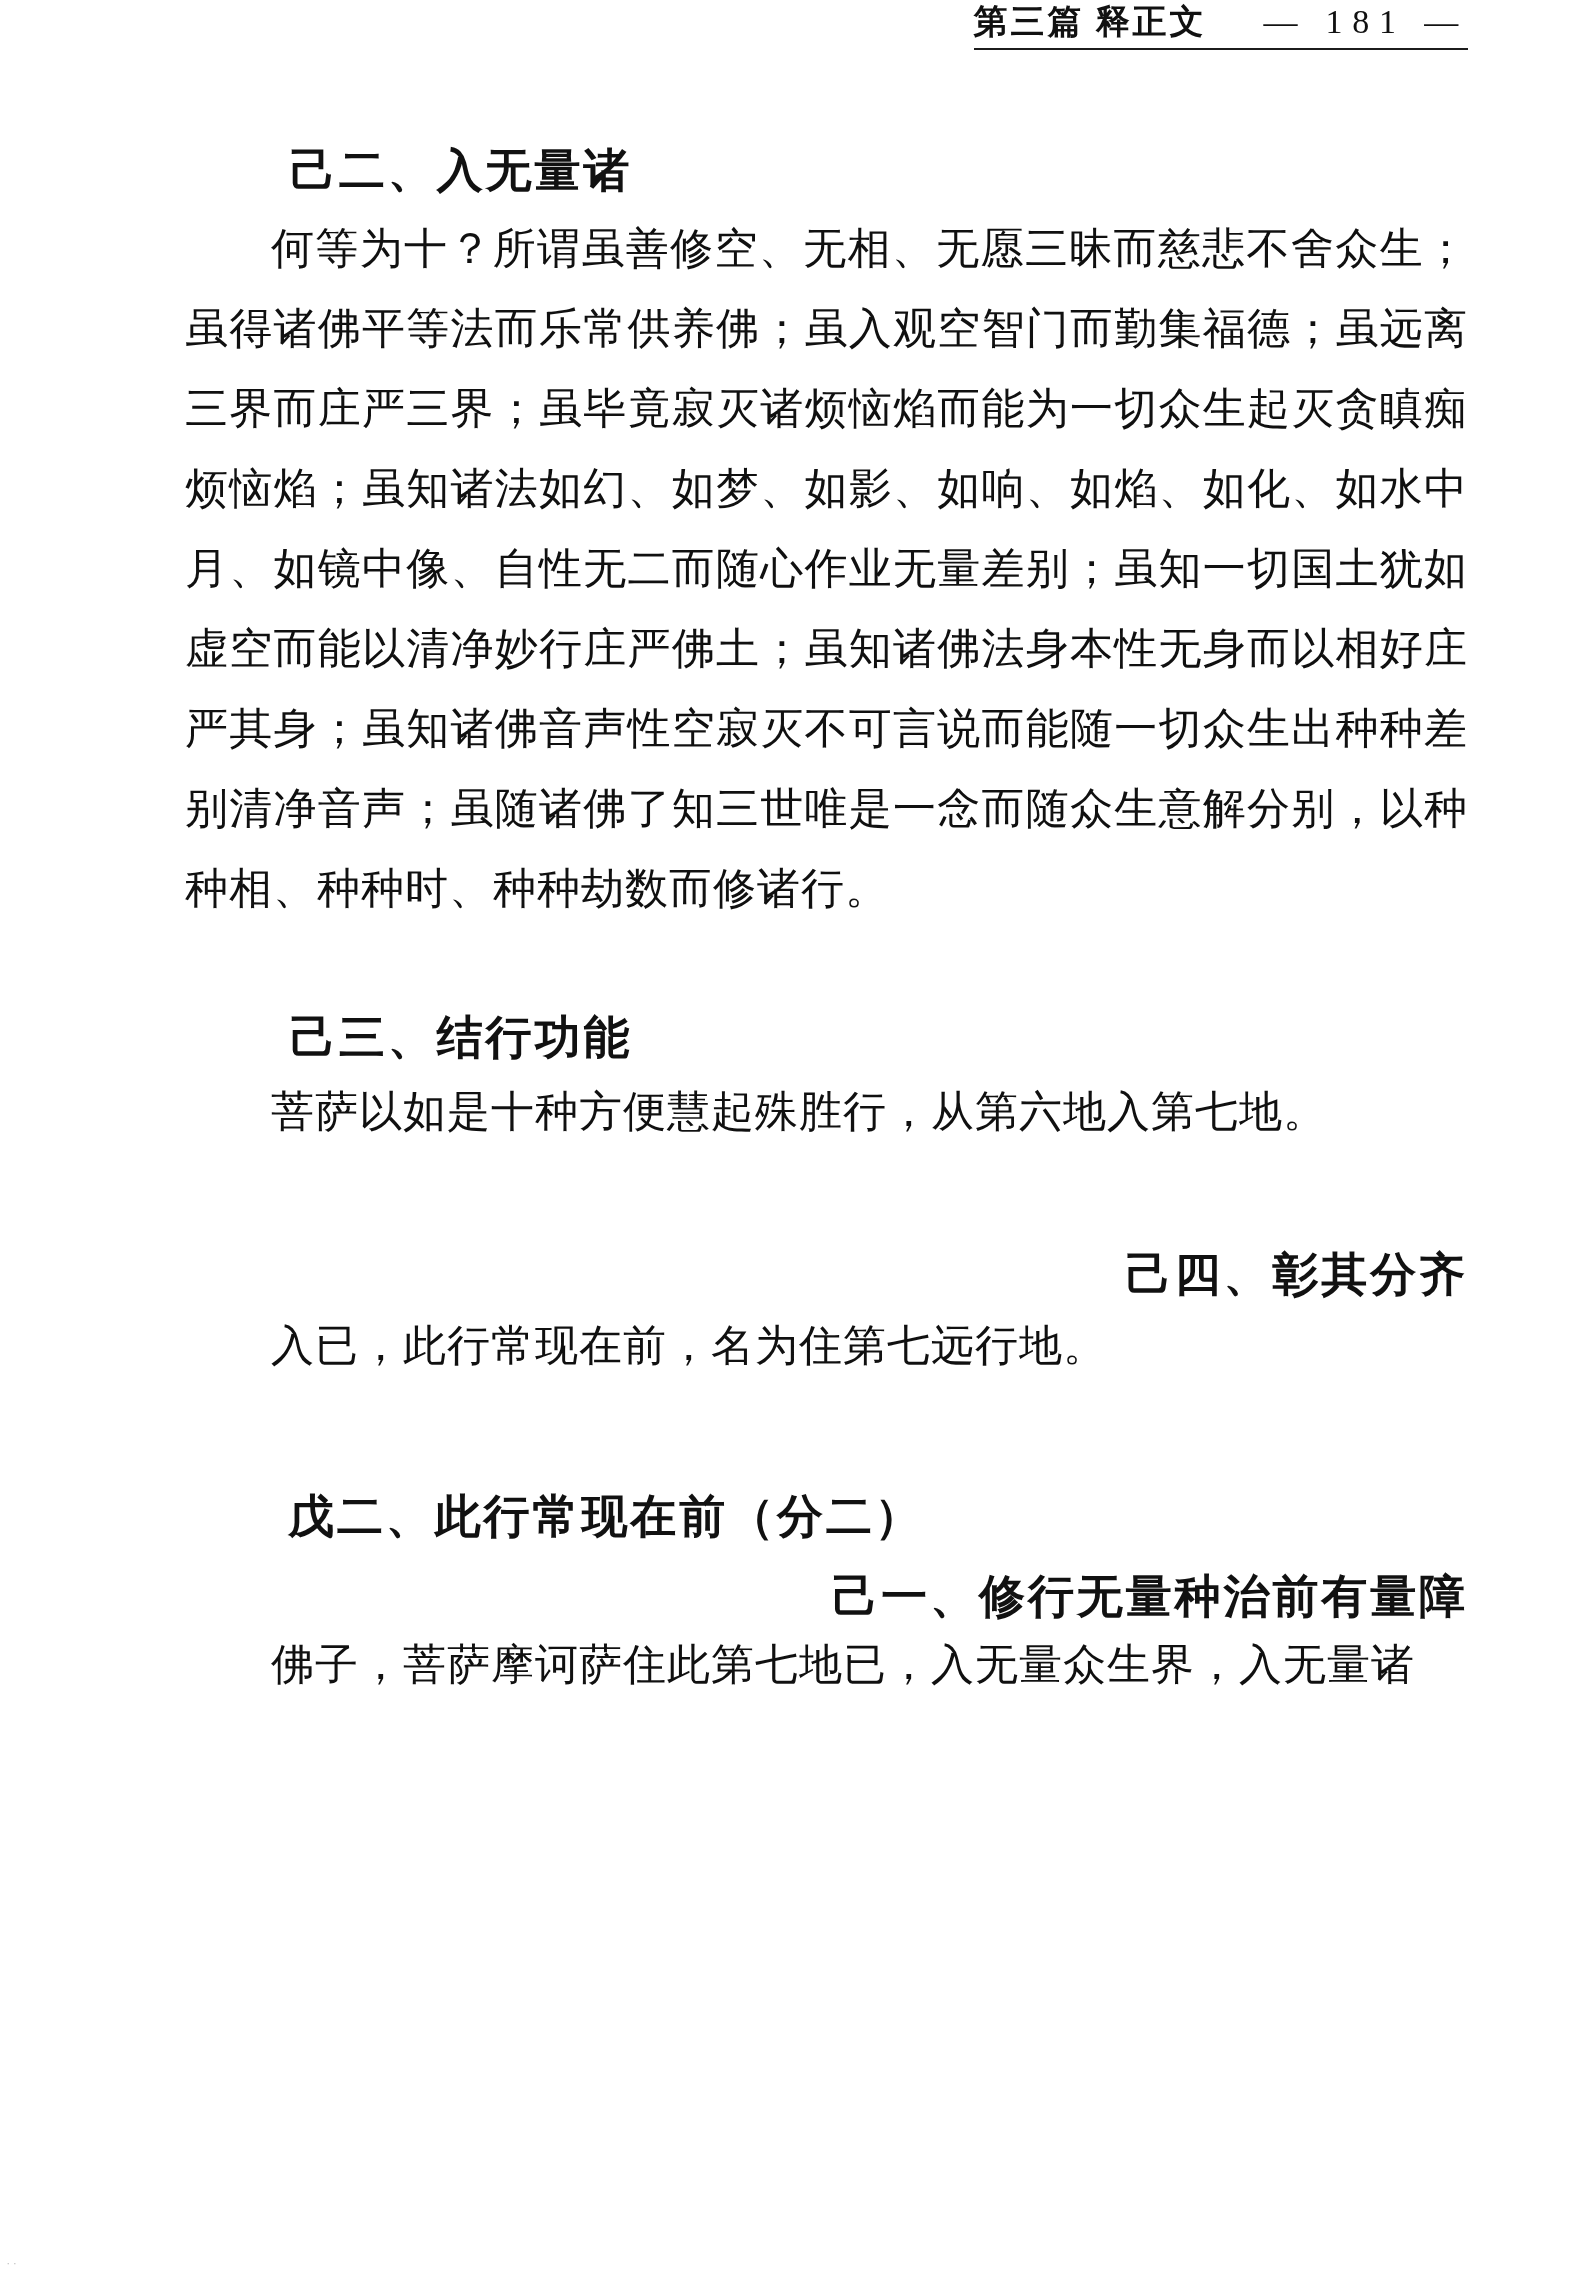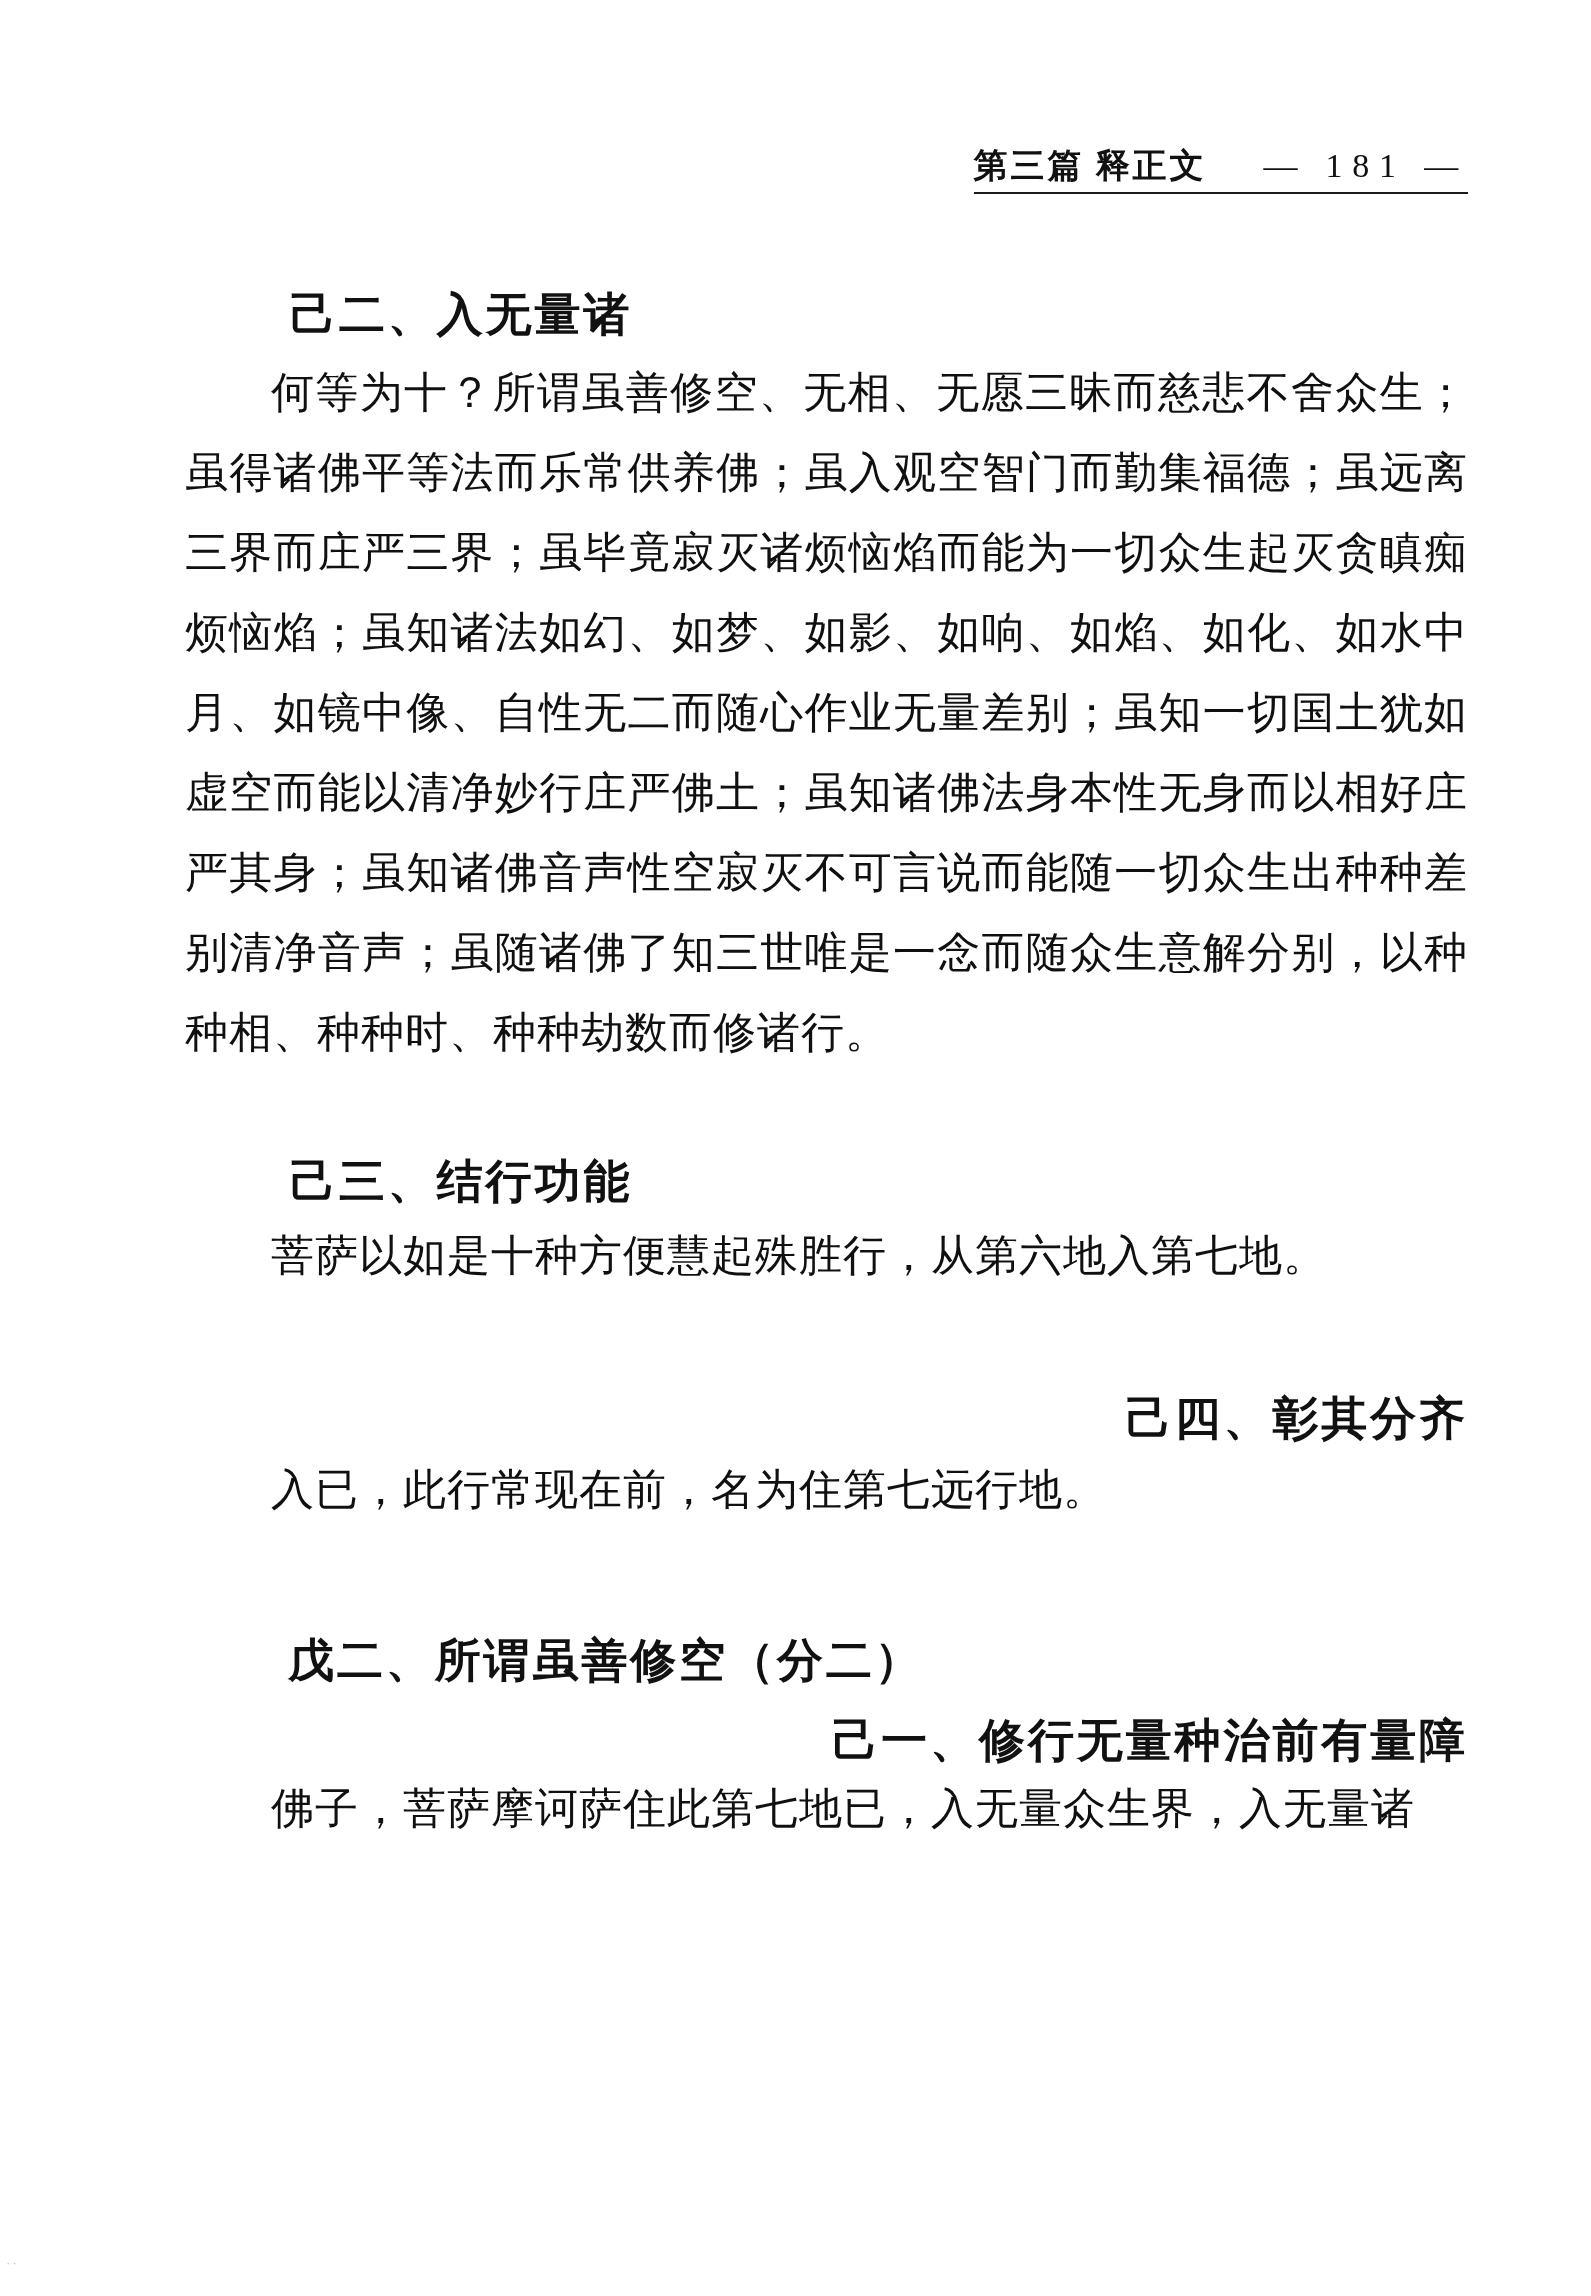--- a/index.html
+++ b/index.html
@@ -15,21 +15,20 @@
     background: #ffffff;
     color: #111111;
     overflow: hidden;
     font-family: "Liberation Sans", sans-serif;
   }
   .content {
     padding: 0 124px 0 185px;
   }
   
   .running-header {
-    margin-top: 144px;
     text-align: right;
     font-family: "Liberation Serif", serif;
   }
   .running-header .header-inner {
     display: inline-block;
     border-bottom: 2.9px solid #1c1c1c;
     padding-bottom: 4.9px;
     line-height: 43px;
     font-size: 34px;
     font-weight: bold;
@@ -93,21 +92,21 @@
 
     <div class="outline-heading h-lv2">己二、入无量诸</div>
     <p class="sutra p2">何等为十？所谓虽善修空、无相、无愿三昧而慈悲不舍众生；虽得诸佛平等法而乐常供养佛；虽入观空智门而勤集福德；虽远离三界而庄严三界；虽毕竟寂灭诸烦恼焰而能为一切众生起灭贪瞋痴烦恼焰；虽知诸法如幻、如梦、如影、如响、如焰、如化、如水中月、如镜中像、自性无二而随心作业无量差别；虽知一切国土犹如虚空而能以清净妙行庄严佛土；虽知诸佛法身本性无身而以相好庄严其身；虽知诸佛音声性空寂灭不可言说而能随一切众生出种种差别清净音声；虽随诸佛了知三世唯是一念而随众生意解分别，以种种相、种种时、种种劫数而修诸行。</p>
 
     <div class="outline-heading h-lv3">己三、结行功能</div>
     <p class="sutra p3">菩萨以如是十种方便慧起殊胜行，从第六地入第七地。</p>
 
     <div class="outline-heading h-lv4">己四、彰其分齐</div>
     <p class="sutra p4">入已，此行常现在前，名为住第七远行地。</p>
 
-    <div class="outline-heading h-lv5">戊二、所谓虽善修空（分二）</div>
+    <div class="outline-heading h-lv5">戊二、此行常现在前（分二）</div>
 
     <div class="outline-heading h-lv6">己一、修行无量种治前有量障</div>
     <p class="sutra p5">佛子，菩萨摩诃萨住此第七地已，入无量众生界，入无量诸</p>
 
   </div>
   <div class="scan-speck">··</div>
 </div>
 
 
 </body></html>

